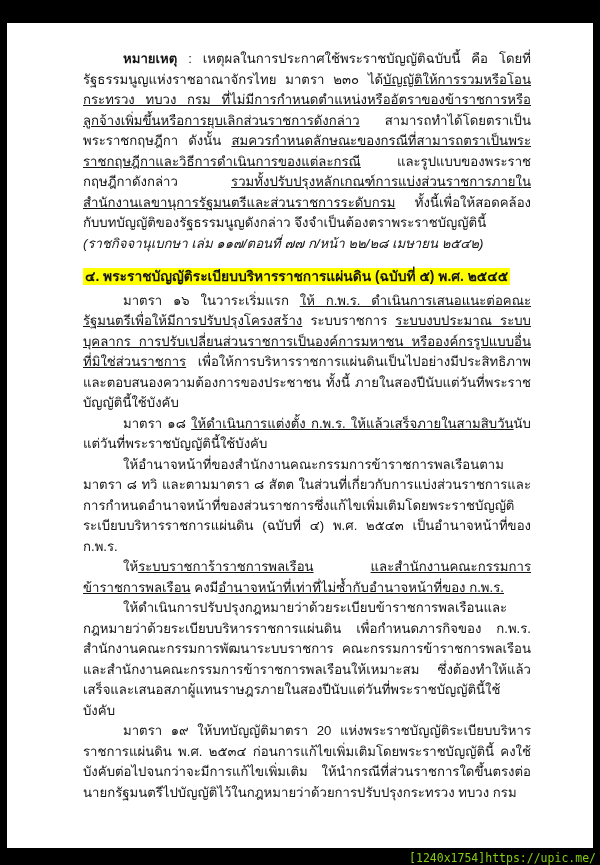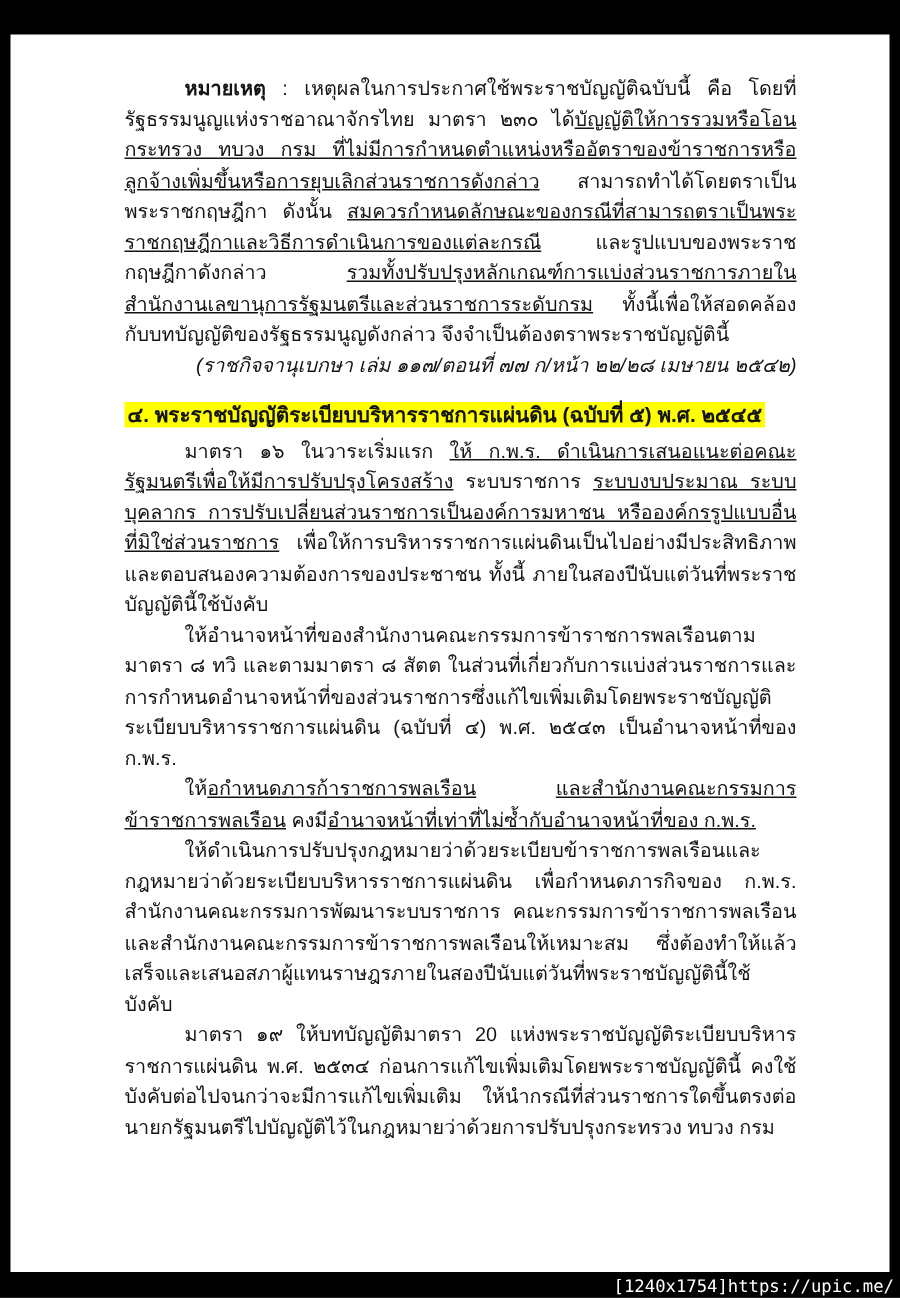--- a/index.html
+++ b/index.html
@@ -2,43 +2,44 @@
 <html><head>
 <meta charset="utf-8">
 <style>
   html,body{margin:0;padding:0;background:#000;}
   .frame{position:relative;width:600px;height:865px;background:#000;overflow:hidden;
          font-family:"Liberation Sans","DejaVu Sans",sans-serif;}
   .page{position:absolute;left:7px;top:7px;width:586px;height:841px;background:#ffffff;overflow:hidden;margin-top:16px;}
   .content{padding:26px 62px 0 76px;font-size:13.2px;line-height:20.5px;color:#141414;
            text-align:justify;}
   .para{text-indent:40px;margin:0;}
-  .para.gazette{text-indent:0;text-align:right;font-style:italic;}
+  .para.gazette{text-indent:0;text-align:left;font-style:italic;}
   .para.heading{text-indent:0;margin:13px 0 3px 0;font-weight:bold;font-size:13.8px;}
   .heading .hl{background:#ffff00;padding:1px 2px;}
   .u{text-decoration:underline;}
   .b{font-weight:bold;}
   .wm-bar{position:absolute;left:0;bottom:0;width:600px;height:17px;background:#000;
-          color:#ffffff;text-align:right;}
+          color:#84cc16;text-align:right;}
   .wm-bar span{font-family:"DejaVu Sans Mono","Liberation Mono",monospace;font-size:11.5px;
                line-height:17px;padding-right:4px;letter-spacing:0px;}
 </style>
 </head>
 <body>
 
 <div class="frame">
   <div class="page">
     <div class="content">
 
     <div class="para"><span class="b">หมายเหตุ</span><span> : เหตุผลในการประกาศใช้พระราชบัญญัติฉบับนี้ คือ โดยที่รัฐธรรมนูญแห่งราชอาณาจักรไทย มาตรา ๒๓๐ ได้</span><span class="u">บัญญัติให้การรวมหรือโอนกระทรวง ทบวง กรม ที่ไม่มีการกำหนดตำแหน่งหรืออัตราของข้าราชการหรือลูกจ้างเพิ่มขึ้นหรือการยุบเลิกส่วนราชการดังกล่าว</span><span> สามารถทำได้โดยตราเป็นพระราชกฤษฎีกา ดังนั้น </span><span class="u">สมควรกำหนดลักษณะของกรณีที่สามารถตราเป็นพระราชกฤษฎีกาและวิธีการดำเนินการของแต่ละกรณี</span><span> และรูปแบบของพระราชกฤษฎีกาดังกล่าว </span><span class="u">รวมทั้งปรับปรุงหลักเกณฑ์การแบ่งส่วนราชการภายในสำนักงานเลขานุการรัฐมนตรีและส่วนราชการระดับกรม</span><span> ทั้งนี้เพื่อให้สอดคล้องกับบทบัญญัติของรัฐธรรมนูญดังกล่าว จึงจำเป็นต้องตราพระราชบัญญัตินี้</span></div>
         <div class="para gazette"><span>(ราชกิจจานุเบกษา เล่ม ๑๑๗/ตอนที่ ๗๗ ก/หน้า ๒๒/๒๘ เมษายน ๒๕๔๒)</span></div>
         <div class="para heading"><span class="hl">๔. พระราชบัญญัติระเบียบบริหารราชการแผ่นดิน (ฉบับที่ ๕) พ.ศ. ๒๕๔๕</span></div>
         <div class="para"><span>มาตรา ๑๖ ในวาระเริ่มแรก </span><span class="u">ให้ ก.พ.ร. ดำเนินการเสนอแนะต่อคณะรัฐมนตรีเพื่อให้มีการปรับปรุงโครงสร้าง</span><span> ระบบราชการ </span><span class="u">ระบบงบประมาณ ระบบบุคลากร การปรับเปลี่ยนส่วนราชการเป็นองค์การมหาชน หรือองค์กรรูปแบบอื่นที่มิใช่ส่วนราชการ</span><span> เพื่อให้การบริหารราชการแผ่นดินเป็นไปอย่างมีประสิทธิภาพและตอบสนองความต้องการของประชาชน ทั้งนี้ ภายในสองปีนับแต่วันที่พระราชบัญญัตินี้ใช้บังคับ</span></div>
+        <div class="para"><span>มาตรา ๑๘ </span><span class="u">ให้ดำเนินการแต่งตั้ง ก.พ.ร. ให้แล้วเสร็จภายในสามสิบวัน</span><span>นับแต่วันที่พระราชบัญญัตินี้ใช้บังคับ</span></div>
         <div class="para"><span>ให้อำนาจหน้าที่ของสำนักงานคณะกรรมการข้าราชการพลเรือนตามมาตรา ๘ ทวิ และตามมาตรา ๘ สัตต ในส่วนที่เกี่ยวกับการแบ่งส่วนราชการและการกำหนดอำนาจหน้าที่ของส่วนราชการซึ่งแก้ไขเพิ่มเติมโดยพระราชบัญญัติระเบียบบริหารราชการแผ่นดิน (ฉบับที่ ๔) พ.ศ. ๒๕๔๓ เป็นอำนาจหน้าที่ของ ก.พ.ร.</span></div>
-        <div class="para"><span>ให้</span><span class="u">อกำหนดภารก้าราชการพลเรือน</span><span> </span><span class="u">และสำนักงานคณะกรรมการข้าราชการพลเรือน</span><span> คงมี</span><span class="u">อำนาจหน้าที่เท่าที่ไม่ซ้ำกับอำนาจหน้าที่ของ ก.พ.ร.</span></div>
+        <div class="para"><span>ให้</span><span class="u">ระบบราชการ้าราชการพลเรือน</span><span> </span><span class="u">และสำนักงานคณะกรรมการข้าราชการพลเรือน</span><span> คงมี</span><span class="u">อำนาจหน้าที่เท่าที่ไม่ซ้ำกับอำนาจหน้าที่ของ ก.พ.ร.</span></div>
         <div class="para"><span>ให้ดำเนินการปรับปรุงกฎหมายว่าด้วยระเบียบข้าราชการพลเรือนและกฎหมายว่าด้วยระเบียบบริหารราชการแผ่นดิน เพื่อกำหนดภารกิจของ ก.พ.ร. สำนักงานคณะกรรมการพัฒนาระบบราชการ คณะกรรมการข้าราชการพลเรือน และสำนักงานคณะกรรมการข้าราชการพลเรือนให้เหมาะสม ซึ่งต้องทำให้แล้วเสร็จและเสนอสภาผู้แทนราษฎรภายในสองปีนับแต่วันที่พระราชบัญญัตินี้ใช้บังคับ</span></div>
         <div class="para"><span>มาตรา ๑๙ ให้บทบัญญัติมาตรา 20 แห่งพระราชบัญญัติระเบียบบริหารราชการแผ่นดิน พ.ศ. ๒๕๓๔ ก่อนการแก้ไขเพิ่มเติมโดยพระราชบัญญัตินี้ คงใช้บังคับต่อไปจนกว่าจะมีการแก้ไขเพิ่มเติม ให้นำกรณีที่ส่วนราชการใดขึ้นตรงต่อนายกรัฐมนตรีไปบัญญัติไว้ในกฎหมายว่าด้วยการปรับปรุงกระทรวง ทบวง กรม</span></div>
       </div>
 
   </div>
   <div class="wm-bar">
     <span>[1240x1754]https://upic.me/</span>
   </div>
 </div>
 

